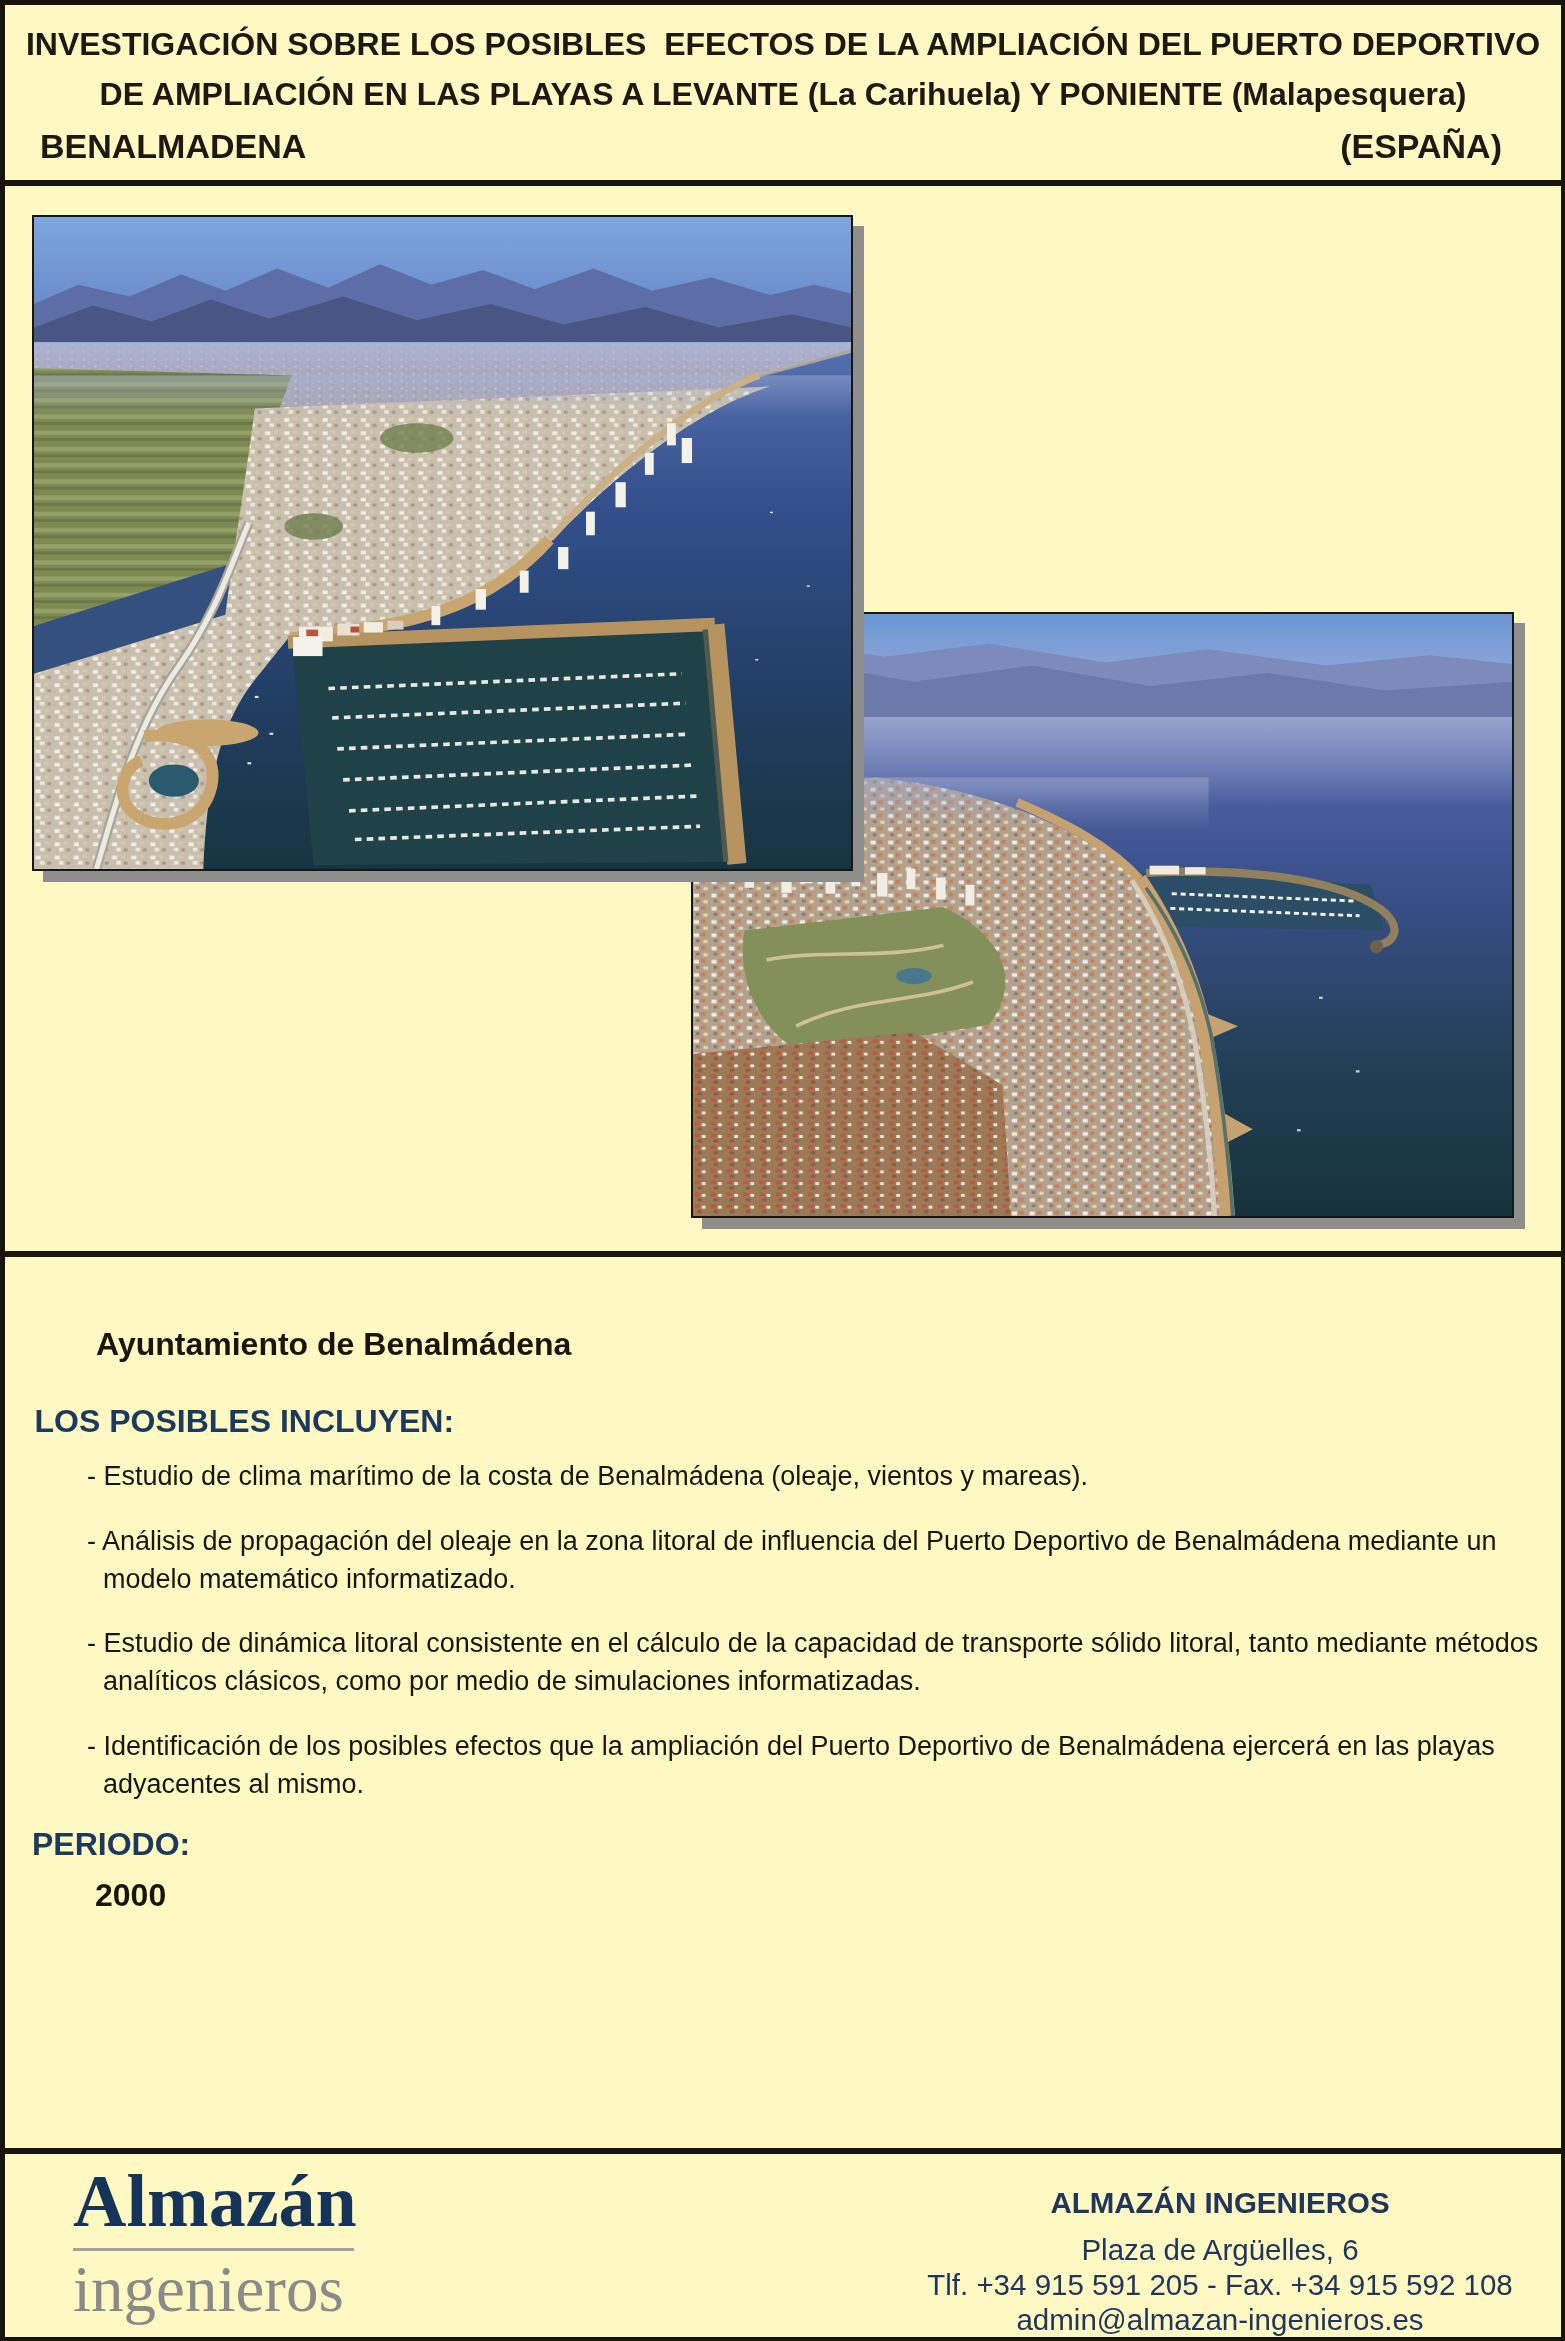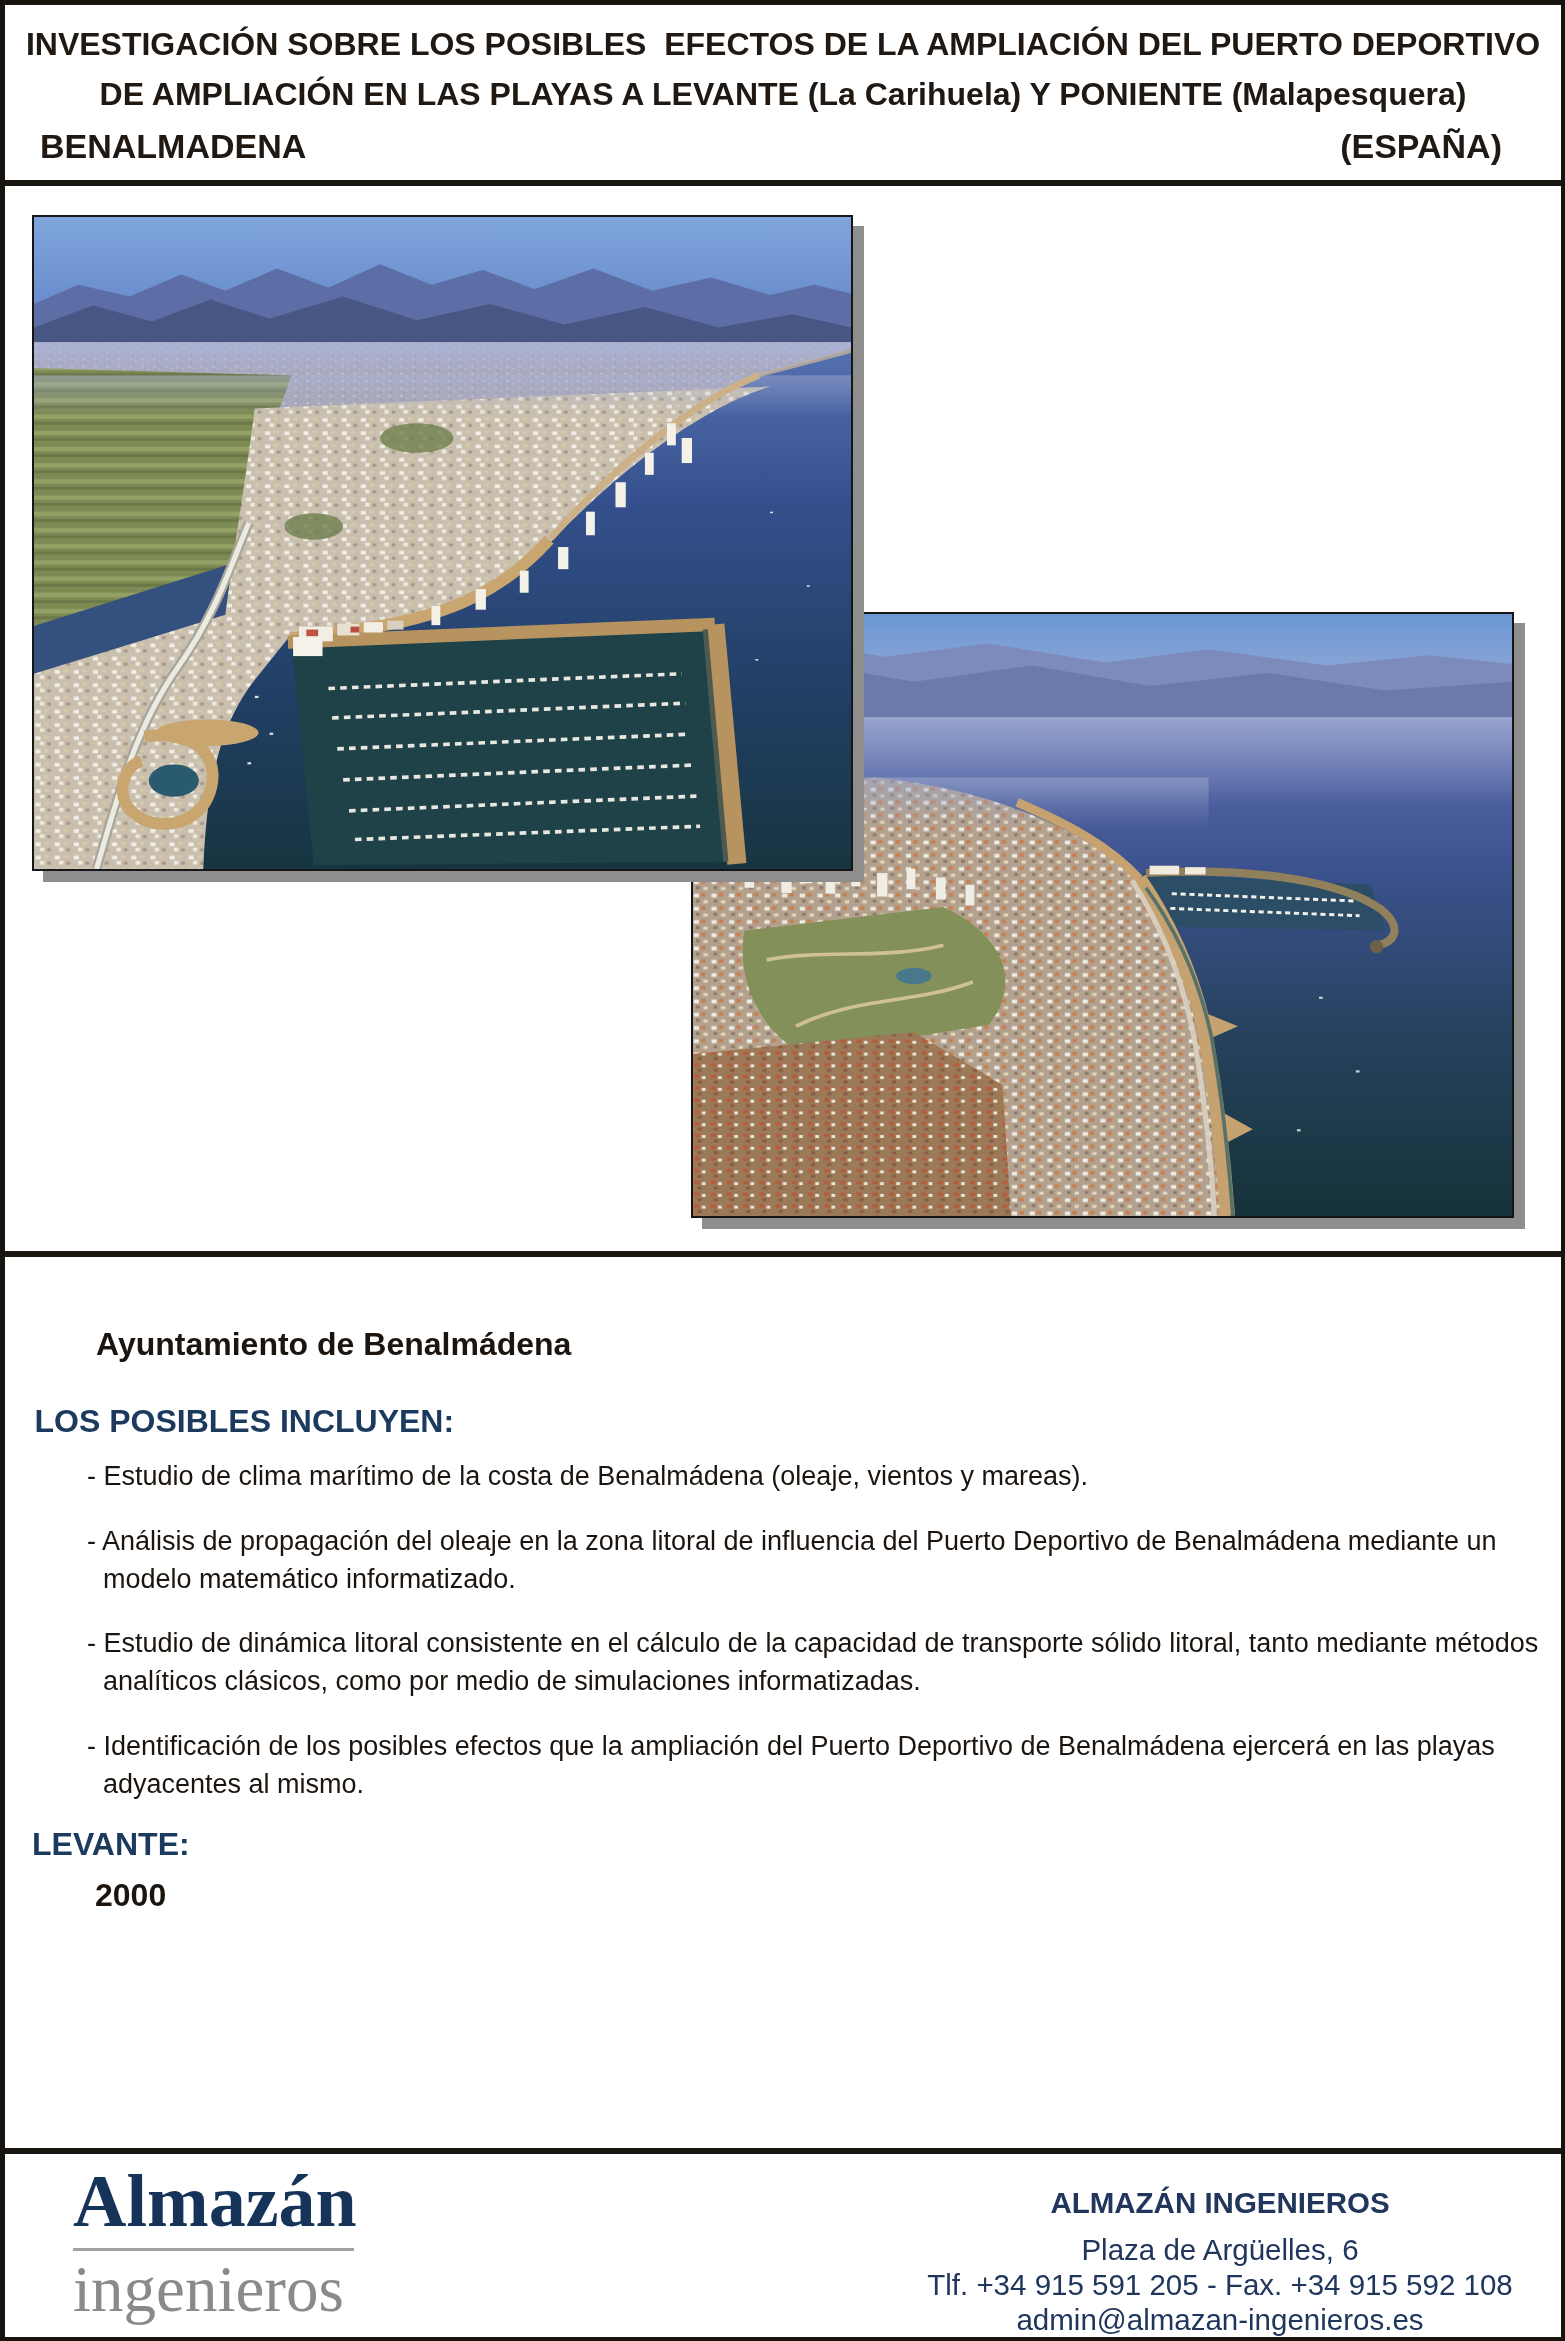--- a/index.html
+++ b/index.html
@@ -1,21 +1,21 @@
 <!DOCTYPE html>
 <html style="font-size:11.8px"><head>
 <meta charset="utf-8">
 <style>
   html,body{margin:0;padding:0;background:#d8d8d6;}
   .page{
     position:relative;
     width:1566px;height:2342px;
     box-sizing:border-box;
     border:5.9px solid #17140f;
-    background:#ffffff;
+    background:#fef9c3;
     font-family:"Liberation Sans",sans-serif;
     overflow:hidden;
   }
   .abs{position:absolute;}
   .pre{white-space:pre-wrap;}
   .title{
     left:0;right:0;text-align:center;
     font-weight:bold;font-size:32px;line-height:1.25;
     color:#201812;letter-spacing:0px;
   }
@@ -245,21 +245,21 @@
 
   <div class="abs navylabel" style="left:29.5px;top:1398px;">LOS POSIBLES INCLUYEN:</div>
 
   <div class="abs worklist" style="left:82px;top:1452px;">
     <div class="li">- Estudio de clima marítimo de la costa de Benalmádena (oleaje, vientos y mareas).</div>
     <div class="li">- Análisis de propagación del oleaje en la zona litoral de influencia del Puerto Deportivo de Benalmádena mediante un modelo matemático informatizado.</div>
     <div class="li">- Estudio de dinámica litoral consistente en el cálculo de la capacidad de transporte sólido litoral, tanto mediante métodos analíticos clásicos, como por medio de simulaciones informatizadas.</div>
     <div class="li">- Identificación de los posibles efectos que la ampliación del Puerto Deportivo de Benalmádena ejercerá en las playas adyacentes al mismo.</div>
   </div>
 
-  <div class="abs navylabel" style="left:27px;top:1821px;">LEVANTE:</div>
+  <div class="abs navylabel" style="left:27px;top:1821px;">PERIODO:</div>
   <div class="abs blackval" style="left:90px;top:1872px;">2000</div>
 
   <div class="abs rule" style="top:2143px;"></div>
 
   <div class="abs" style="left:68px;top:2159px;">
     <div class="logo-name">Almazán</div>
     <div class="logo-rule"></div>
     <div class="logo-sub">ingenieros</div>
   </div>
 

